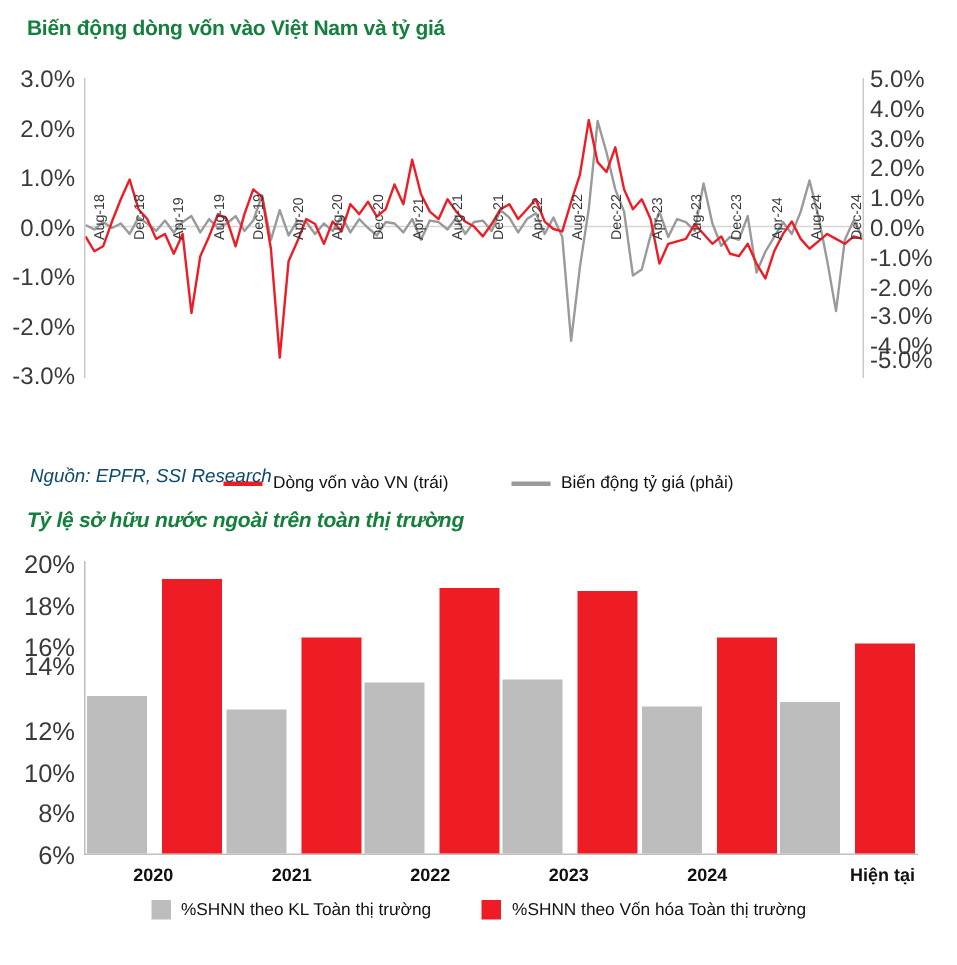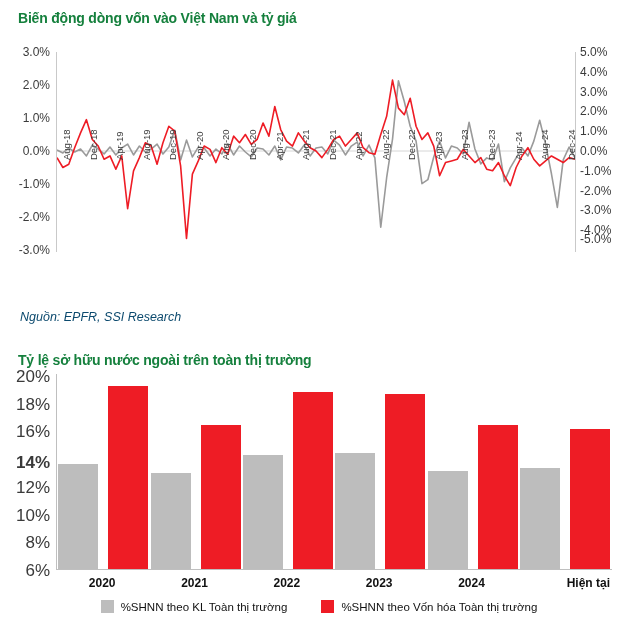--- a/index.html
+++ b/index.html
@@ -22,21 +22,21 @@
   
   .chart-title {
     position: absolute;
     font-size: 14px;
     font-weight: bold;
     color: #15803d;
     letter-spacing: -0.2px;
     white-space: nowrap;
   }
   #title1 { left: 18px; top: 10px; }
-  #title2 { left: 18px; top: 352px; }
+  #title2 { left: 18px; top: 338px; font-style: italic; }
 
   .source-note {
     position: absolute;
     left: 20px;
     top: 310px;
     font-size: 12.5px;
     font-style: italic;
     color: #0c4a6e;
     white-space: nowrap;
   }
@@ -56,21 +56,21 @@
     width: 520px;
     height: 200px;
     border-left: 1px solid #c9c9c9;
     border-right: 1px solid #c9c9c9;
     box-sizing: border-box;
   }
   #plot1 svg { display: block; }
 
   .ytick {
     position: absolute;
-    font-size: 12px;
+    font-size: 16px;
     color: #3a3a3a;
     white-space: nowrap;
     text-align: right;
   }
   .ytick.left  { width: 46px; left: 4px;  text-align: right; }
   .ytick.right { width: 46px; left: 580px; text-align: left; }
 
   .xlabel {
     position: absolute;
     font-size: 9.5px;
@@ -206,20 +206,30 @@
         <div class="xlabel" style="left: 379.769px; top: 122px;">Aug-22</div>
         <div class="xlabel" style="left: 406.333px; top: 122px;">Dec-22</div>
         <div class="xlabel" style="left: 432.897px; top: 122px;">Apr-23</div>
         <div class="xlabel" style="left: 459.462px; top: 122px;">Aug-23</div>
         <div class="xlabel" style="left: 486.026px; top: 122px;">Dec-23</div>
         <div class="xlabel" style="left: 512.59px; top: 122px;">Apr-24</div>
         <div class="xlabel" style="left: 539.154px; top: 122px;">Aug-24</div>
         <div class="xlabel" style="left: 565.718px; top: 122px;">Dec-24</div>
       </div>
 
+    <div id="legend1">
+      <div class="legend-item">
+        <span class="legend-line" style="background:#ee1c25"></span>
+        <span>Dòng vốn vào VN (trái)</span>
+      </div>
+      <div class="legend-item">
+        <span class="legend-line" style="background:#9a9a9a"></span>
+        <span>Biến động tỷ giá (phải)</span>
+      </div>
+    </div>
   </div>
 
   <div class="source-note">Nguồn: EPFR, SSI Research</div>
 
   <div class="chart-title" id="title2">Tỷ lệ sở hữu nước ngoài trên toàn thị trường</div>
 
   <div id="chart2">
     <div id="plot2">
       <div id="bars2">
           <div>
@@ -245,21 +255,21 @@
           <div>
             <div class="bar grey" style="left: 462.833px; width: 40px; height: 101.157px;"></div>
             <div class="bar red" style="left: 512.833px; width: 40px; height: 139.957px;"></div>
           </div>
         </div>
     </div>
     <div id="yticks2">
         <div class="ytick2" style="top: 5px;">20%</div>
         <div class="ytick2" style="top: 32.7143px; text-align: right;">18%</div>
         <div class="ytick2" style="top: 60.4286px;">16%</div>
-        <div class="ytick2" style="top: 91px; font-weight: bold;">14%</div>
+        <div class="ytick2" style="top: 73px;">14%</div>
         <div class="ytick2" style="top: 115.857px;">12%</div>
         <div class="ytick2" style="top: 143.571px;">10%</div>
         <div class="ytick2" style="top: 171.286px;">8%</div>
         <div class="ytick2" style="top: 199px;">6%</div>
       </div>
     <div id="xcats2">
         <div class="cat-label" style="left: 56px; top: 214px; width: 92.3333px;">2020</div>
         <div class="cat-label" style="left: 148.333px; top: 214px; width: 92.3333px;">2021</div>
         <div class="cat-label" style="left: 240.667px; top: 214px; width: 92.3333px;">2022</div>
         <div class="cat-label" style="left: 333px; top: 214px; width: 92.3333px;">2023</div>

